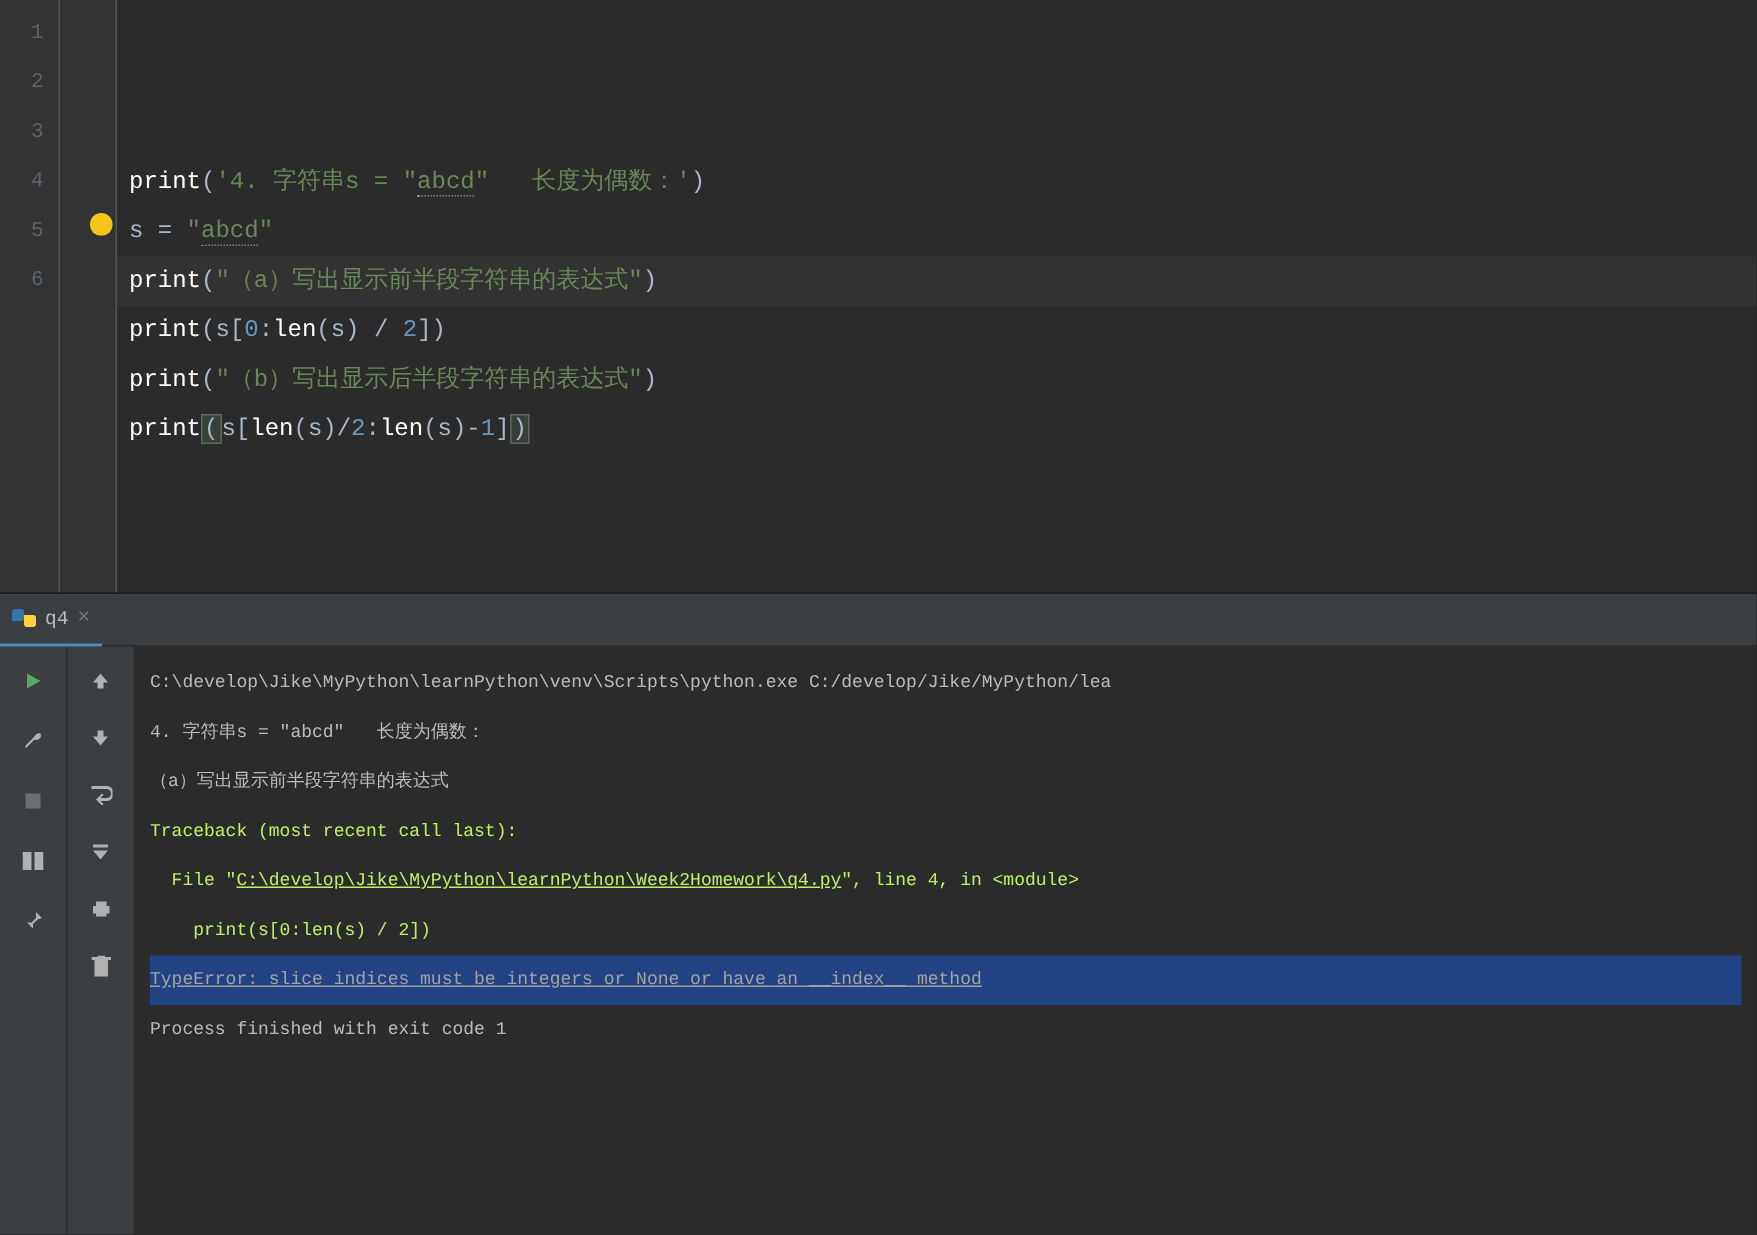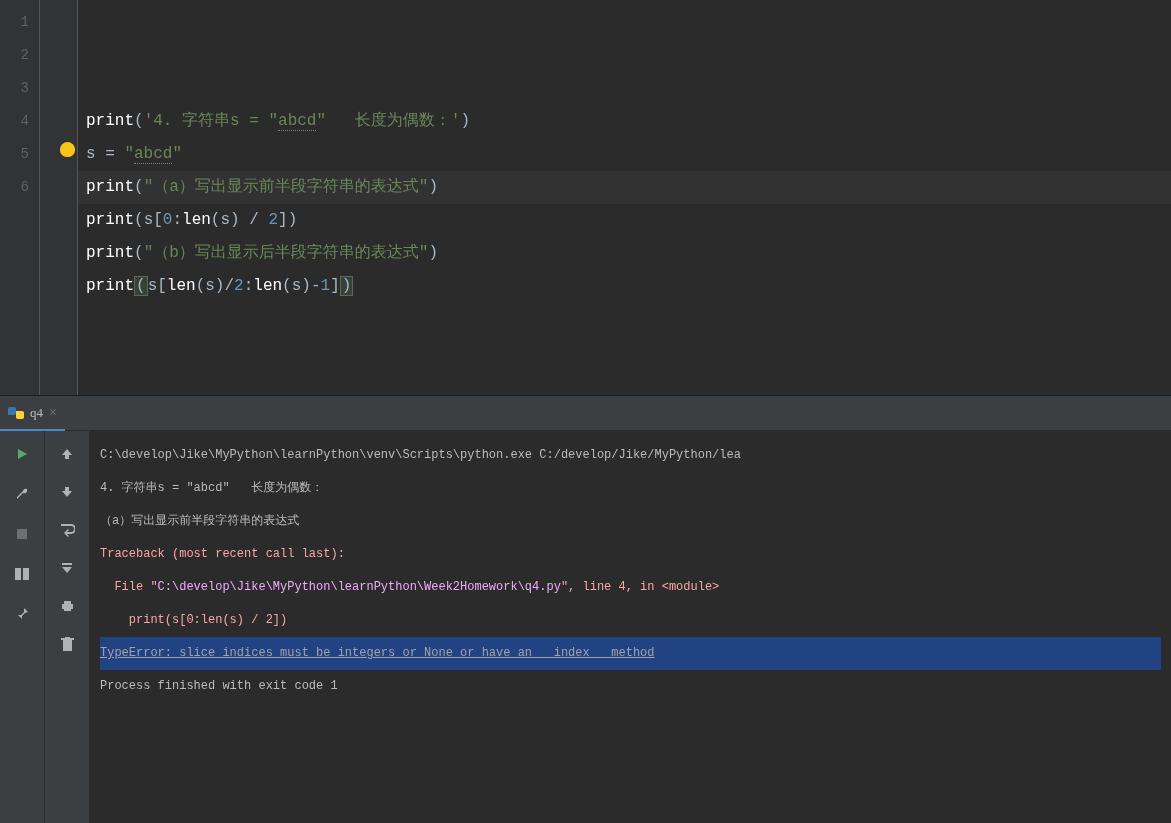--- a/index.html
+++ b/index.html
@@ -140,30 +140,29 @@
   .console {
     flex: 1;
     padding: 8px 10px;
     font-size: 12px;
     line-height: 33px;
     white-space: pre;
     font-family: 'Consolas', 'Monaco', 'Courier New', monospace;
     color: #bbb;
     overflow: hidden;
   }
-  .console .err { color: #fca5a5; }
-  .console .link { color: #f0abfc; }
+  .console .err { color: #bef264; }
+  .console .link { color: #bef264; text-decoration: underline; }
   .console .selected { background: #214283; color: #a3a3a3; display: inline-block; width: 100%; text-decoration: underline; }
   .run-header-row {
     display:flex;
-    align-items:flex-start;
+    align-items:center;
     background:#3c3f41;
     height:35px;
     border-bottom: 1px solid #2b2b2b;
-    font-family: Liberation Serif, serif;
   }
   svg { display: block; }
 </style>
 </head>
 <body>
 
 <div class="editor-area">
   <div class="gutter" id="gutter">
       <div>1</div>
       <div>2</div>

